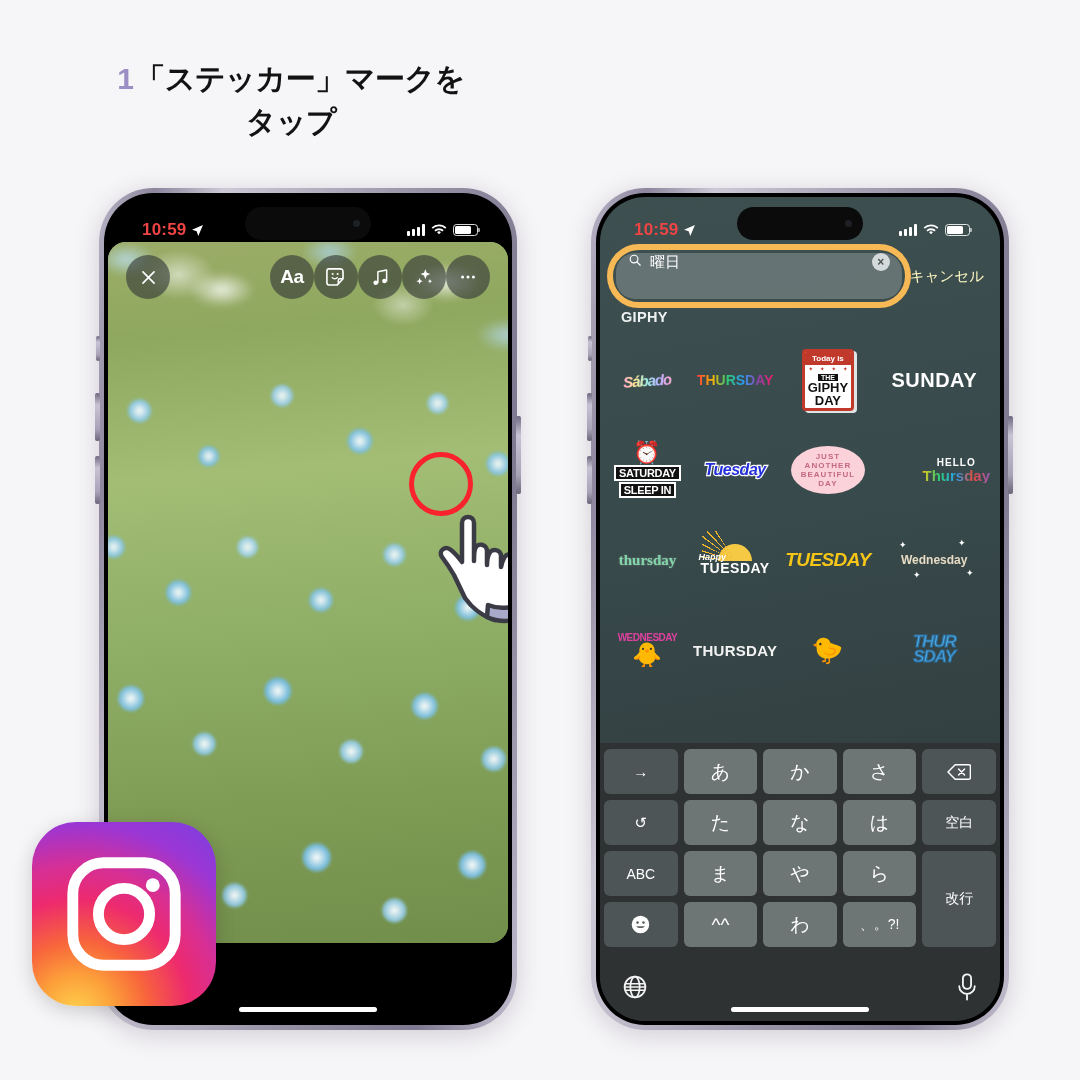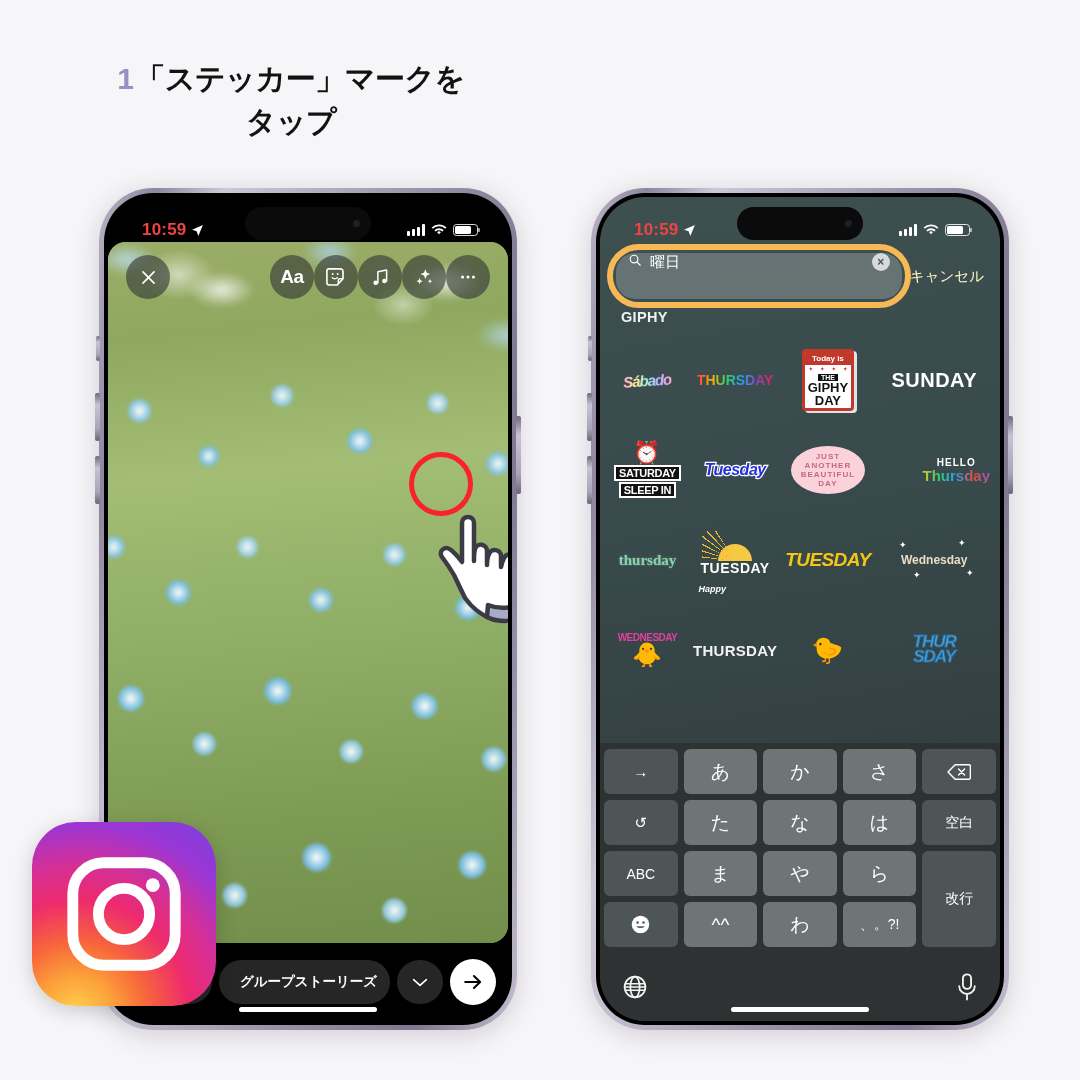--- a/index.html
+++ b/index.html
@@ -271,21 +271,21 @@
   .s-hello .th { font-size:15px; font-weight:800;
      background:linear-gradient(90deg,#f0c419,#2ecc71,#2a9df4,#e74c3c,#9b59b6);
      -webkit-background-clip:text;background-clip:text;color:transparent;}
   .s-thursday-green { font-family:"Liberation Serif", serif; font-size:15px; font-weight:700; color:#7fd6a8; text-shadow: 0 0 2px rgba(255,255,255,.4); }
   .s-sun { position:relative; display:flex; flex-direction:column; align-items:center; }
   .s-sun .orb { width:34px; height:17px; border-radius: 34px 34px 0 0; background:#f6c945; position:relative; }
   .s-sun .orb::before { content:""; position:absolute; inset:-13px -16px 0 -16px;
      background:
        conic-gradient(from 200deg at 50% 100%, transparent 0 6deg,#f0b429 6deg 8deg,transparent 8deg 16deg,#f0b429 16deg 18deg,transparent 18deg 26deg,#f0b429 26deg 28deg,transparent 28deg 36deg,#f0b429 36deg 38deg,transparent 38deg 46deg,#f0b429 46deg 48deg,transparent 48deg 56deg,#f0b429 56deg 58deg,transparent 58deg 66deg,#f0b429 66deg 68deg,transparent 68deg 76deg,#f0b429 76deg 78deg,transparent 78deg 86deg,#f0b429 86deg 88deg,transparent 88deg 96deg,#f0b429 96deg 98deg,transparent 98deg 106deg,#f0b429 106deg 108deg,transparent 108deg 116deg,#f0b429 116deg 118deg,transparent 118deg 126deg,#f0b429 126deg 128deg,transparent 128deg 140deg);
   }
-  .s-sun .happy { position:absolute; left:-2px; top:8px; color:#fff; font-size:9px; font-style:italic; font-weight:700;margin-top:32px; }
+  .s-sun .happy { position:absolute; left:-2px; top:8px; color:#fff; font-size:9px; font-style:italic; font-weight:700; }
   .s-sun .tue { color:#fff; font-size:14px; font-weight:900; letter-spacing:.5px; margin-top:-1px; }
   .s-tuesday-yellow { color:#f5c518; font-size:19px; font-weight:900; font-style:italic; letter-spacing:-.6px; }
   .s-wed { position:relative; color:#e8dcc4; font-size:12px; font-weight:700; }
   .s-wed .spk { position:absolute; color:#fff; font-size:9px; }
   .s-wed .sp1 { left:-2px; top:-13px;} .s-wed .sp2 { right:2px; top:-15px;}
   .s-wed .sp3 { right:-6px; bottom:-11px;} .s-wed .sp4 { left:12px; bottom:-13px;}
   .s-chick { display:flex; flex-direction:column; align-items:center; line-height:1; }
   .s-chick .w { color:#e040a0; font-size:10px; font-weight:900; letter-spacing:-.5px;}
   .s-chick .c { font-size:24px; }
   .s-thursday-white { color:#f2f2f2; font-size:15px; font-weight:700; letter-spacing:.3px; }
@@ -424,45 +424,20 @@
         </div>
 
         <div class="sticker-ring"></div>
         <div class="hand-cursor">
           <svg width="126" height="124" viewBox="0 0 126 124">
             <path d="M30 66c-4-7-9-14-12-18-4-6 3-12 9-7 4 3 8 8 11 12V14c0-8 12-8 12 0v38c0-6 0-9 1-12 2-7 12-5 12 2v14c0-6 1-9 2-11 2-6 12-5 12 2v11c1-5 2-7 3-9 3-6 12-4 12 3l1 27c0 16-8 26-20 31l-2 1-3-1c-12-4-22-14-27-21z" fill="#ffffff" stroke="#3b3b46" stroke-width="4.5" stroke-linejoin="round"></path>
             <path d="M64 96c10 4 19 4 30 0l4 12c-11 5-24 5-35 0z" fill="#a9aac9" stroke="#3b3b46" stroke-width="4.5" stroke-linejoin="round"></path>
           </svg>
         </div>
 
-        <div class="story-bottom">
-          <div class="chip chip-friends">
-            <span>友達</span>
-          </div>
-          <div class="chip chip-group">
-            <svg width="16" height="13" viewBox="0 0 24 18">
-              <circle cx="12" cy="5" r="3.1" fill="#fff"></circle>
-                <circle cx="4.3" cy="7.2" r="2.5" fill="#fff"></circle>
-                <circle cx="19.7" cy="7.2" r="2.5" fill="#fff"></circle>
-              <path d="M6 16c1-3.4 3.2-5 6-5s5 1.6 6 5z" fill="#fff"></path>
-              <path d="M0 16c.6-2.3 1.9-3.5 3.9-3.7M24 16c-.6-2.3-1.9-3.5-3.9-3.7" stroke="#fff" stroke-width="2" fill="none" stroke-linecap="round"></path>
-            </svg>
-            <span>グループストーリーズ</span>
-          </div>
-          <div class="chip chip-chev">
-            <svg width="16" height="11" viewBox="0 0 20 12">
-              <path d="M2 2.5 10 9.5 18 2.5" fill="none" stroke="#fff" stroke-width="2.1" stroke-linecap="round" stroke-linejoin="round"></path>
-            </svg>
-          </div>
-          <div class="send-btn">
-            <svg width="22" height="22" viewBox="0 0 24 24">
-              <path d="M3.5 12h16M13 5.5 19.8 12 13 18.5" fill="none" stroke="#000" stroke-width="2.2" stroke-linecap="round" stroke-linejoin="round"></path>
-            </svg>
-          </div>
-        </div>
         <div class="home-ind"></div>
 
       </div>
     </div>
   </div>
 
   <div class="phone" id="phone-2">
     <div class="btn-side btn-silent"></div>
     <div class="btn-side btn-volup"></div>
     <div class="btn-side btn-voldn"></div>

